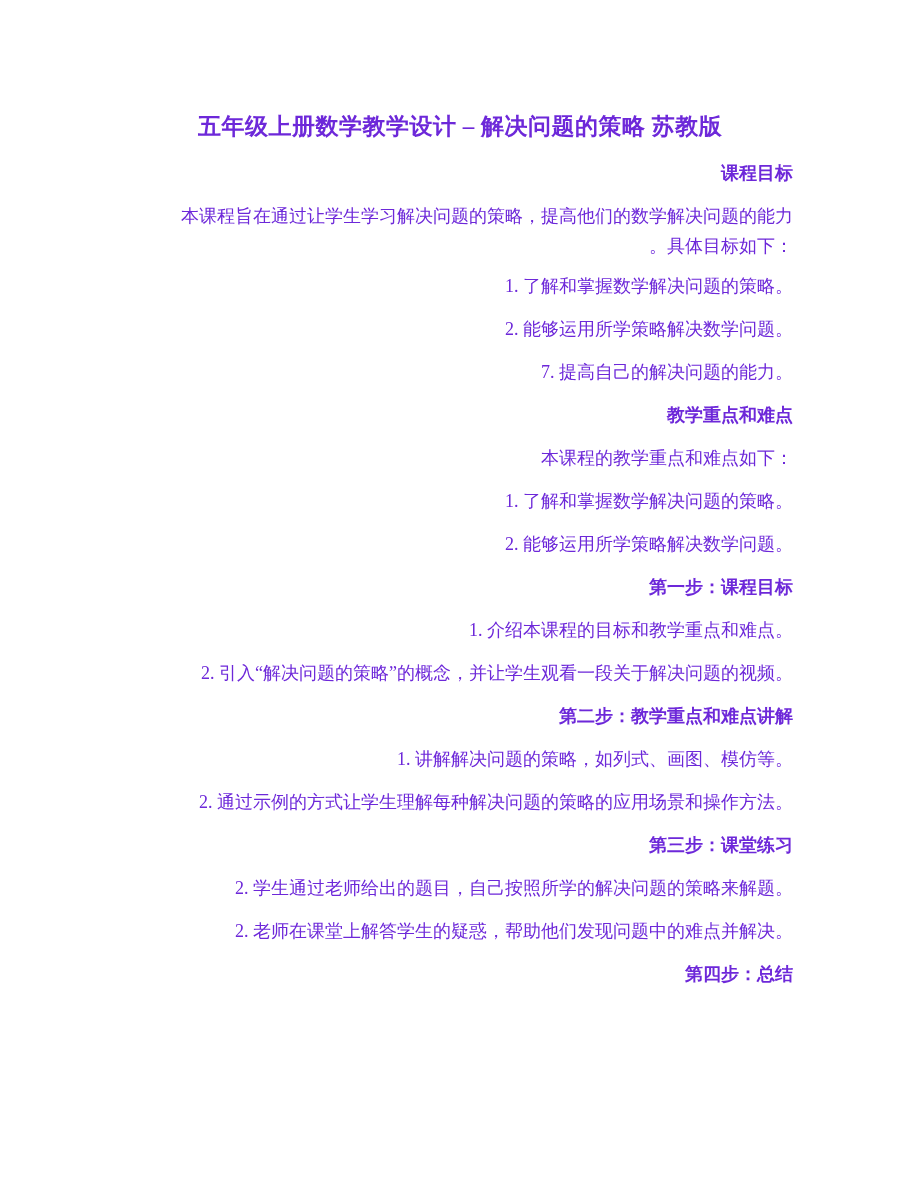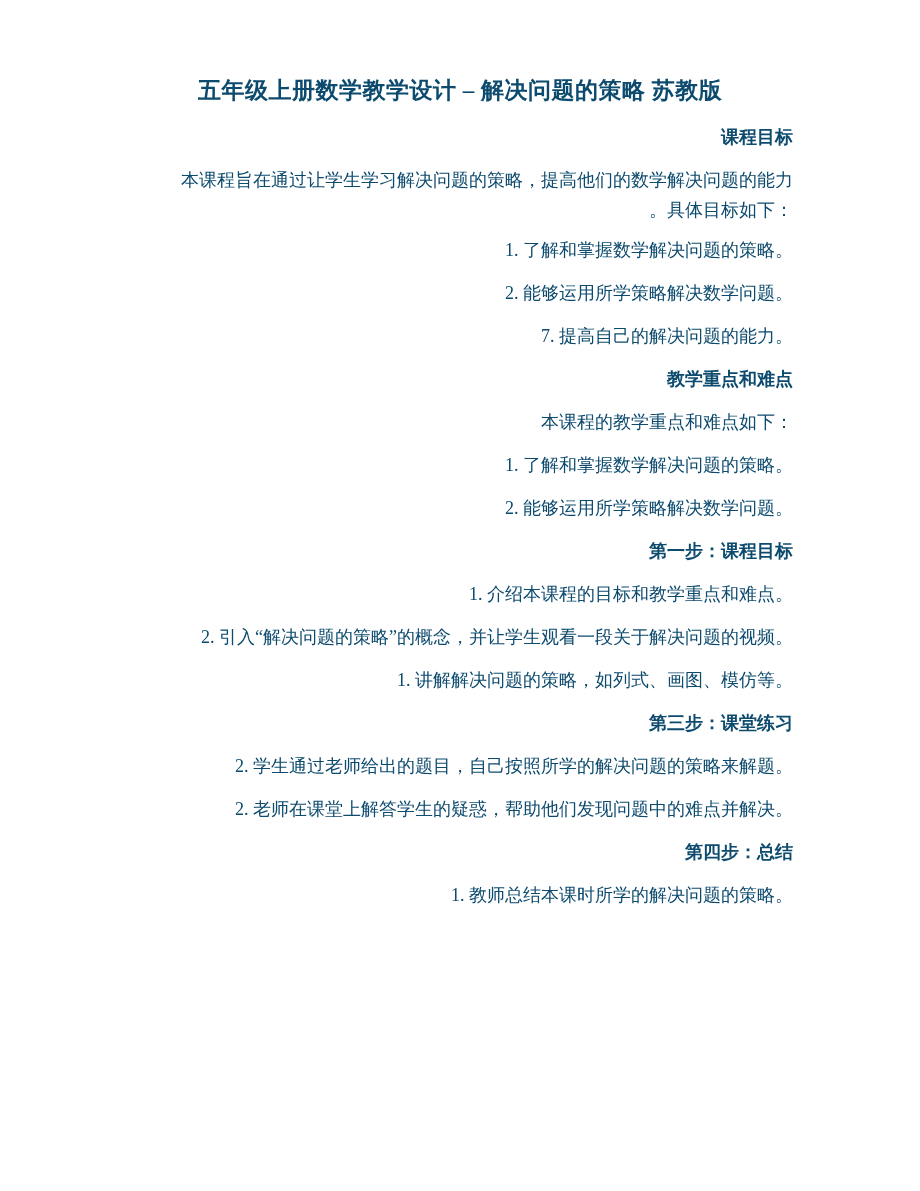--- a/index.html
+++ b/index.html
@@ -5,25 +5,25 @@
   html, body {
     margin: 0;
     padding: 0;
     background: #ffffff;
   }
   .page {
     position: relative;
     width: 920px;
     height: 1191px;
     background: #ffffff;
-    color: #0c4a6e;
+    color: #6d28d9;
     font-family: "Liberation Serif", "DejaVu Serif", serif;
     overflow: hidden;
     box-sizing: border-box;
-    padding-top: 76px;
+    padding-top: 112px;
   }
   .content {
     margin-left: 135px;
     width: 658px;
   }
   .doc-title {
     font-size: 23px;
     font-weight: 700;
     line-height: 30px;
     text-align: center;
@@ -63,20 +63,21 @@
     <div class="block">1. 了解和掌握数学解决问题的策略。</div>
     <div class="block">2. 能够运用所学策略解决数学问题。</div>
     <div class="block">7. 提高自己的解决问题的能力。</div>
     <div class="block heading">教学重点和难点</div>
     <div class="block">本课程的教学重点和难点如下：</div>
     <div class="block">1. 了解和掌握数学解决问题的策略。</div>
     <div class="block">2. 能够运用所学策略解决数学问题。</div>
     <div class="block heading">第一步：课程目标</div>
     <div class="block">1. 介绍本课程的目标和教学重点和难点。</div>
     <div class="block">2. 引入“解决问题的策略”的概念，并让学生观看一段关于解决问题的视频。</div>
+    <div class="block heading">第二步：教学重点和难点讲解</div>
     <div class="block">1. 讲解解决问题的策略，如列式、画图、模仿等。</div>
+    <div class="block">2. 通过示例的方式让学生理解每种解决问题的策略的应用场景和操作方法。</div>
     <div class="block heading">第三步：课堂练习</div>
     <div class="block">2. 学生通过老师给出的题目，自己按照所学的解决问题的策略来解题。</div>
     <div class="block">2. 老师在课堂上解答学生的疑惑，帮助他们发现问题中的难点并解决。</div>
     <div class="block heading">第四步：总结</div>
-    <div class="block">1. 教师总结本课时所学的解决问题的策略。</div>
   </div>
 </div>
 
 </body></html>

